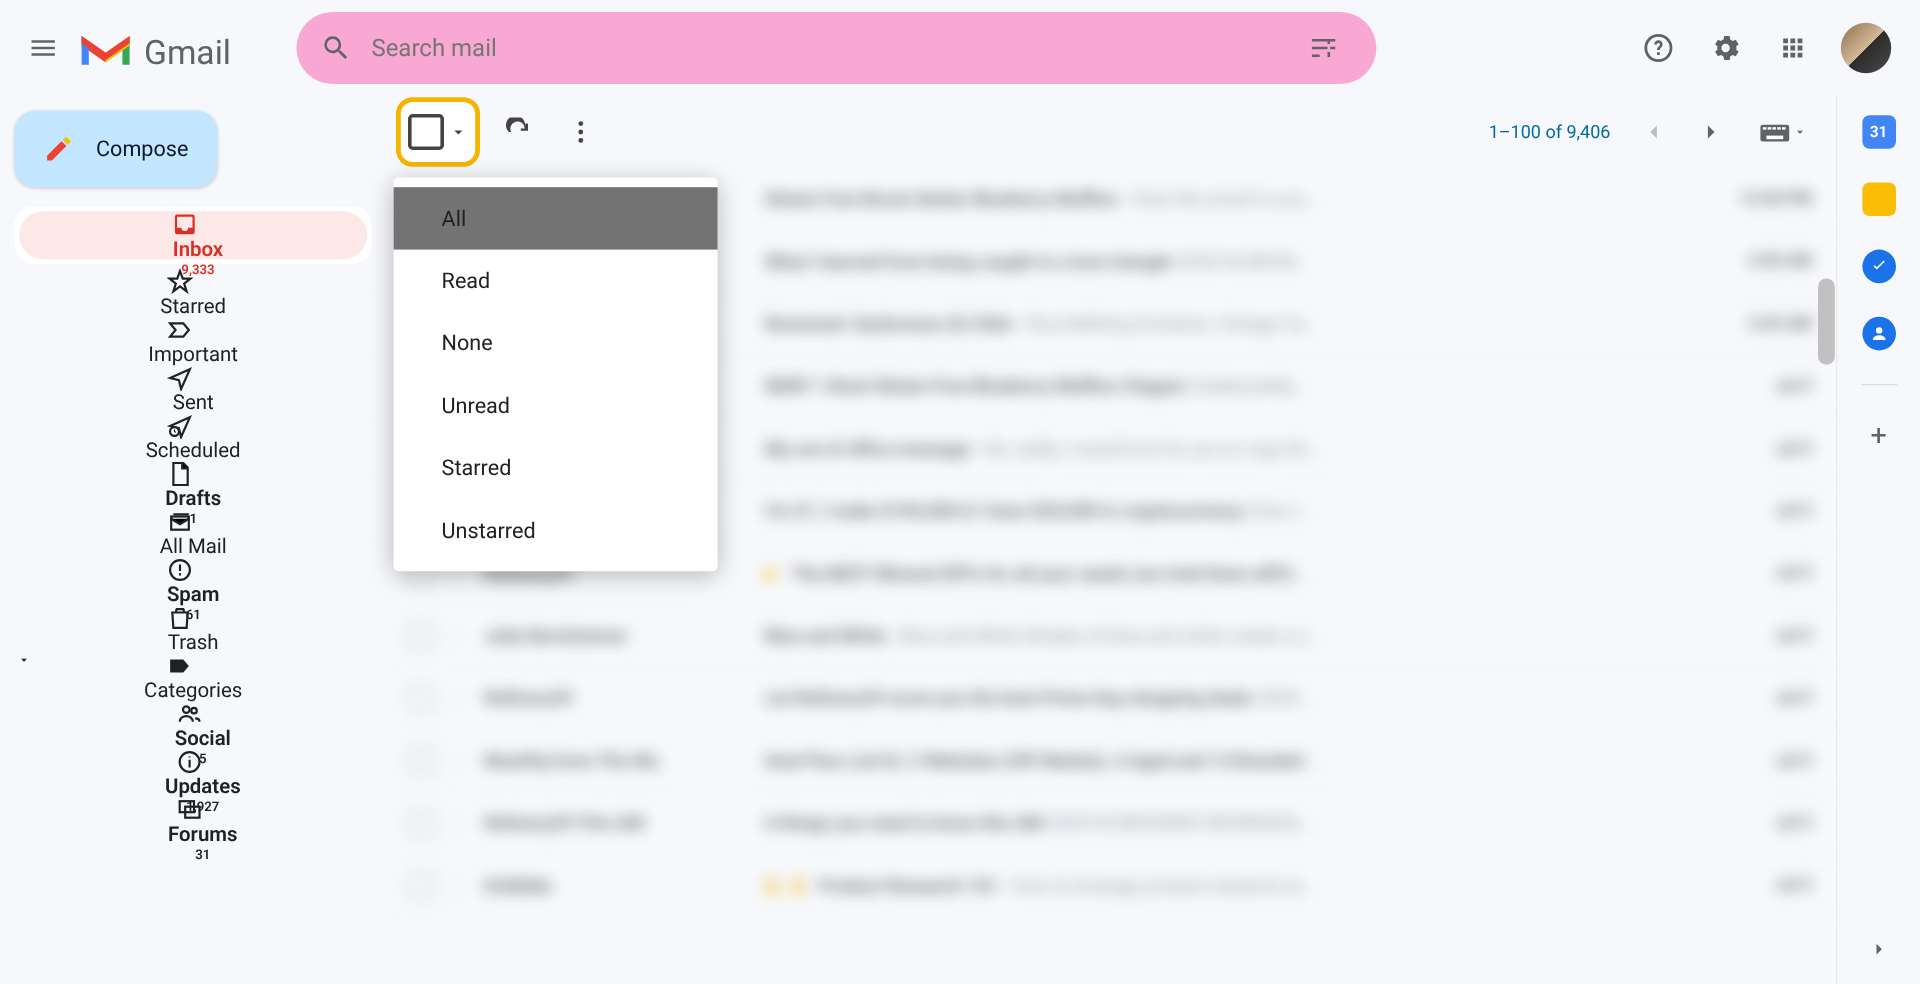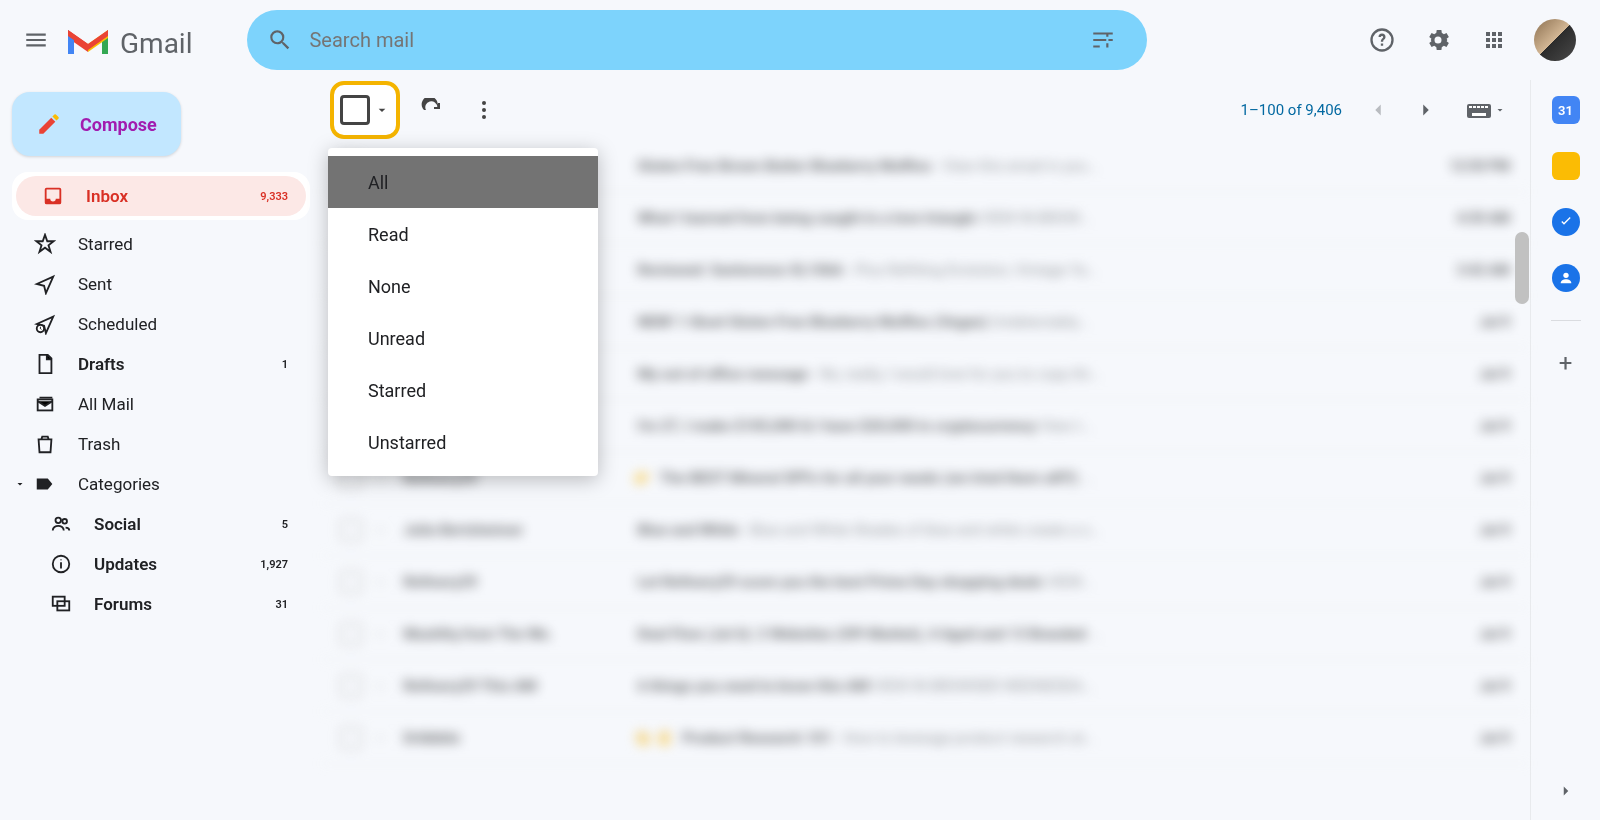--- a/index.html
+++ b/index.html
@@ -4,36 +4,36 @@
 <style>
 * { margin: 0; padding: 0; box-sizing: border-box; font-family: 'Google Sans', Roboto, Arial, sans-serif; }
 body { background: #f6f8fc; width: 1600px; height: 820px; overflow: hidden; position: relative; }
 
 
 .header { height: 80px; display: flex; align-items: center; padding: 0 12px; }
 .menu-btn { width: 48px; height: 48px; display: flex; align-items: center; justify-content: center; border-radius: 50%; cursor: pointer; margin-right: 4px; }
 .logo-wrap { display: flex; align-items: flex-end; margin-right: 40px; }
 .logo-m { width: 48px; height: 40px; margin-right: 8px; }
 .logo-text { font-size: 28px; color: #5f6368; font-weight: 400; }
-.search-bar { flex: 1; max-width: 900px; height: 60px; background: #7dd3fc; border-radius: 30px; display: flex; align-items: center; padding: 0 20px; margin-left: 15px; }
+.search-bar { flex: 1; max-width: 900px; height: 60px; background: #f9a8d4; border-radius: 30px; display: flex; align-items: center; padding: 0 20px; margin-left: 15px; }
 .search-bar input { flex: 1; border: none; background: transparent; font-size: 20px; color: #5f6368; outline: none; margin-left: 16px; }
 .search-tune { margin-left: auto; }
 .header-right { display: flex; align-items: center; gap: 8px; margin-left: auto; padding-right: 12px; }
 .icon-btn { width: 48px; height: 48px; display: flex; align-items: center; justify-content: center; border-radius: 50%; cursor: pointer; color: #5f6368; }
 .avatar { width: 42px; height: 42px; border-radius: 50%; background: linear-gradient(135deg, #8b6f4f 0%, #d4b896 50%, #2c2c2c 50%, #4a4a4a 100%); margin-left: 8px; }
 
 
 .main { display: flex; height: calc(100% - 80px); position: relative; }
 
 
 .sidebar { width: 320px; padding: 8px 0 0 8px; overflow-y: auto; }
 .compose-btn { display: flex; align-items: center; height: 64px; padding: 0 24px; border-radius: 18px; background: #c2e7ff; cursor: pointer; width: fit-content; margin: 4px 0 16px 4px; box-shadow: 0 1px 3px rgba(0,0,0,.15); }
 .compose-btn .icon { margin-right: 18px; color: #041e49; }
-.compose-btn span { font-size: 18px; color: #a21caf; font-weight: 700; }
-.nav-item { height: 40px; display: flex; align-items: center; padding: 0 18px 0 26px; border-radius: 0 20px 20px 0; cursor: pointer; margin-right: 14px; position: relative; }
+.compose-btn span { font-size: 18px; color: #0f172a; font-weight: 400; }
+.nav-item { height: 40px; display: flex; align-items: center; padding: 0 18px 0 26px; border-radius: 0 20px 20px 0; cursor: pointer; margin-right: 14px; position: relative; flex-direction: column; }
 .nav-item.active { background: #fce8e6; }
 .nav-item .icon { width: 24px; margin-right: 20px; color: #202124; display: flex; }
 .nav-item.active .icon { color: #d93025; }
 .nav-item .label { font-size: 17px; color: #202124; flex: 1; }
 .nav-item.active .label { color: #d93025; font-weight: 600; }
 .nav-item .count { font-size: 11px; color: #5f6368; }
 .nav-item.active .count { color: #d93025; font-weight: 600; }
 .nav-item.bold .label { font-weight: 600; }
 .nav-item.bold .count { font-weight: 600; color: #202124; }
 .nav-item.sub { padding-left: 42px; }
@@ -167,20 +167,28 @@
       <span class="icon">
           <svg width="22" height="22" viewBox="0 0 24 24">
             <path fill="none" stroke="currentColor" stroke-width="2" d="M12 2l2.5 7h7l-5.7 4.5 2.2 7-6-4.5-6 4.5 2.2-7L2.5 9h7z"></path>
           </svg>
         </span>
       <span class="label">Starred</span>
     </div>
     <div class="nav-item">
       <span class="icon">
           <svg width="22" height="22" viewBox="0 0 24 24">
+            <path fill="none" stroke="currentColor" stroke-width="2" d="M3 6h12l5 6-5 6H3l5-6z"></path>
+          </svg>
+        </span>
+      <span class="label">Important</span>
+    </div>
+    <div class="nav-item">
+      <span class="icon">
+          <svg width="22" height="22" viewBox="0 0 24 24">
             <path fill="none" stroke="currentColor" stroke-width="2" d="M3 12l18-8-8 18-2-8z"></path>
           </svg>
         </span>
       <span class="label">Sent</span>
     </div>
     <div class="nav-item">
       <span class="icon">
           <svg width="22" height="22" viewBox="0 0 24 24">
             <path fill="none" stroke="currentColor" stroke-width="2" d="M3 12l18-8-8 18-2-8z"></path>
             <circle cx="7" cy="17" r="4" fill="#fff" stroke="currentColor" stroke-width="2"></circle>
@@ -200,20 +208,30 @@
       <span class="count">1</span>
     </div>
     <div class="nav-item">
       <span class="icon">
           <svg width="22" height="22" viewBox="0 0 24 24">
             <rect x="4" y="7" width="16" height="12" fill="none" stroke="currentColor" stroke-width="2"></rect>
             <path stroke="currentColor" stroke-width="2" d="M4 9l8 5 8-5M6 5h14"></path>
           </svg>
         </span>
       <span class="label">All Mail</span>
+    </div>
+    <div class="nav-item bold">
+      <span class="icon">
+          <svg width="22" height="22" viewBox="0 0 24 24">
+            <circle cx="12" cy="12" r="9" fill="none" stroke="currentColor" stroke-width="2"></circle>
+            <path stroke="currentColor" stroke-width="2" d="M12 7v6m0 2v2"></path>
+          </svg>
+        </span>
+      <span class="label">Spam</span>
+      <span class="count">61</span>
     </div>
     <div class="nav-item">
       <span class="icon">
           <svg width="22" height="22" viewBox="0 0 24 24">
             <path fill="none" stroke="currentColor" stroke-width="2" d="M5 7h14l-1 14H6zM9 4h6l1 3H8z"></path>
           </svg>
         </span>
       <span class="label">Trash</span>
     </div>
     <div class="nav-item">

